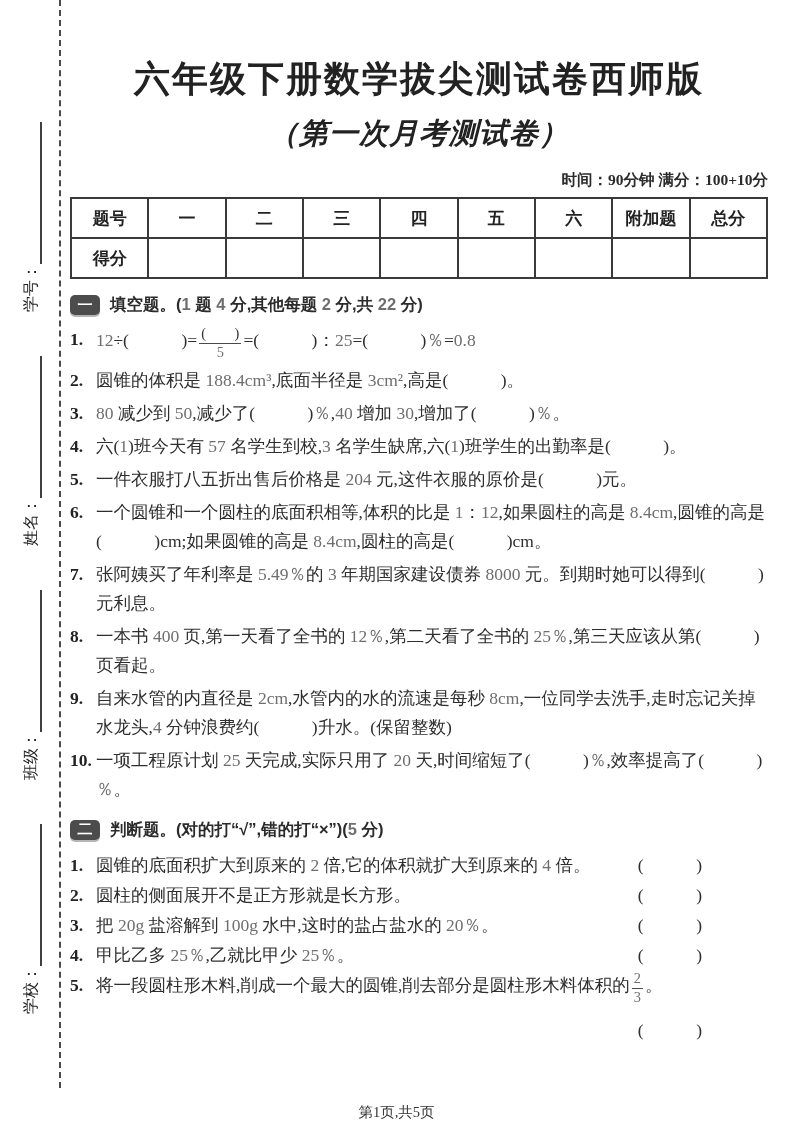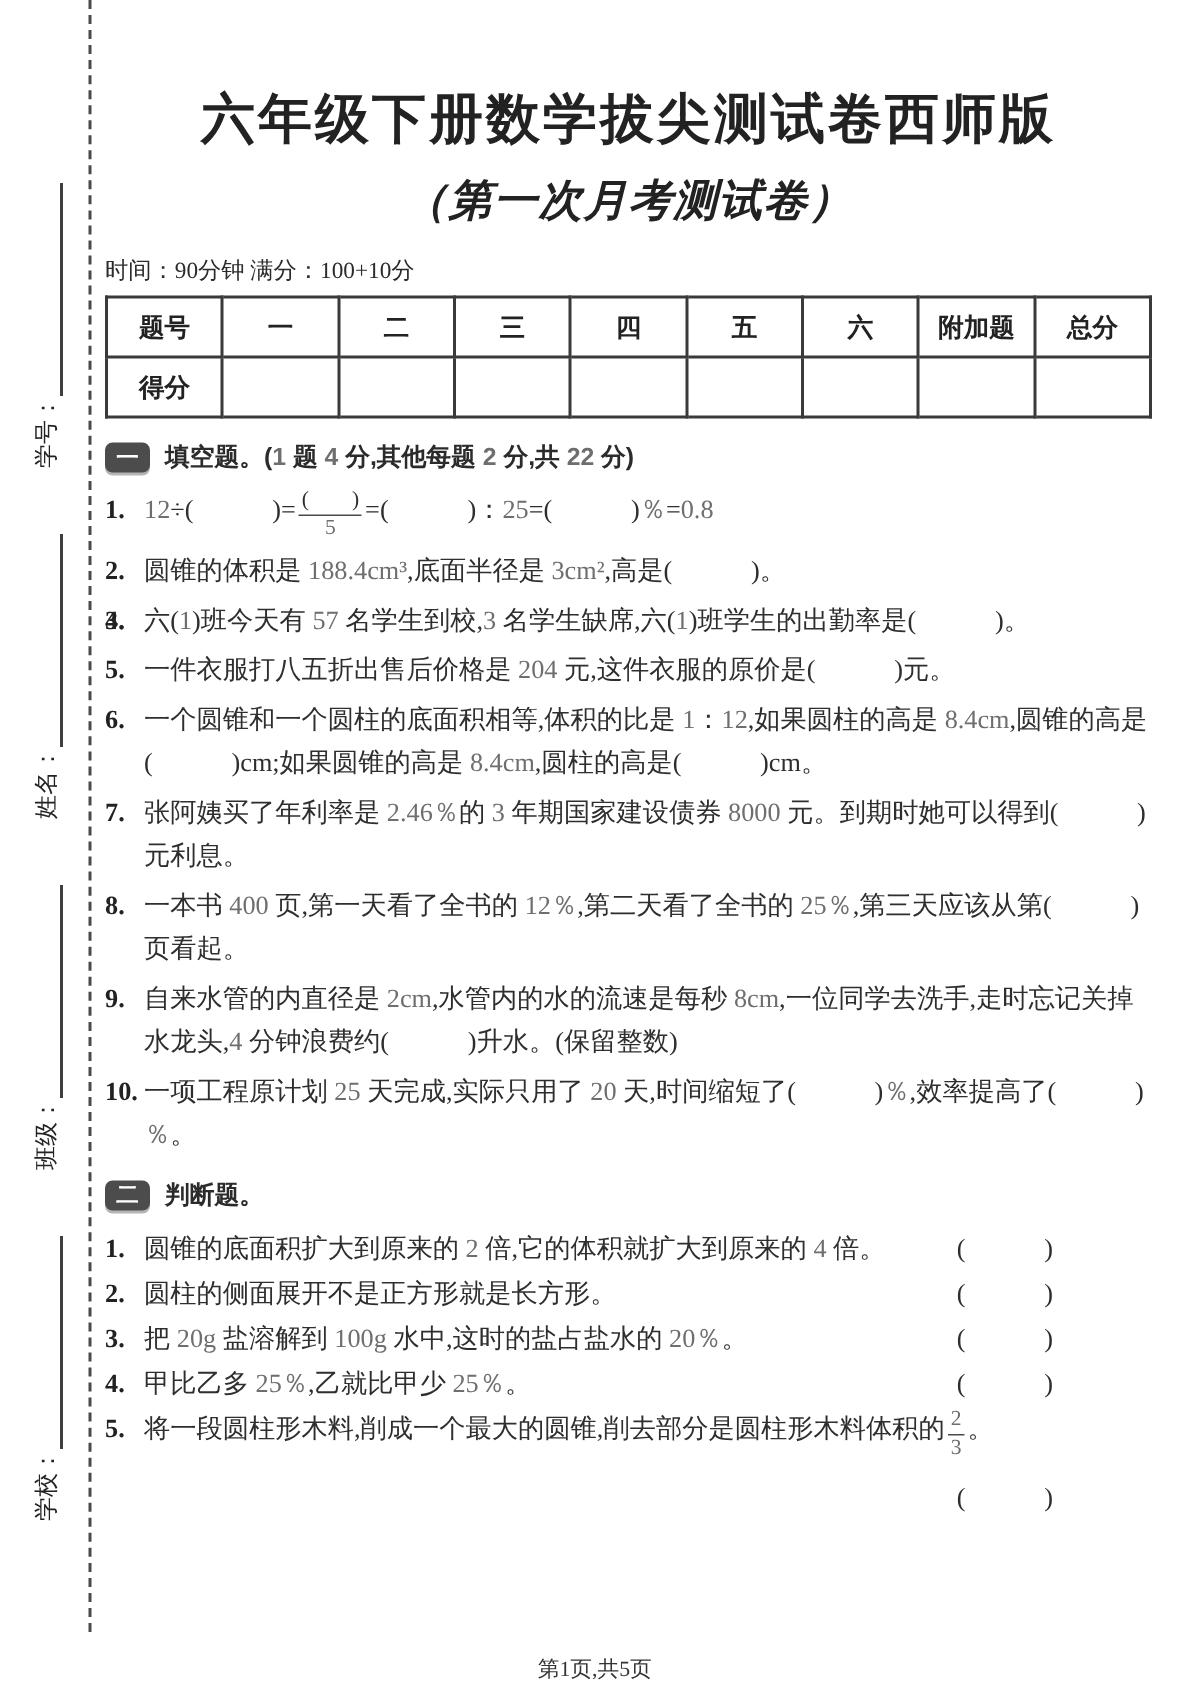--- a/index.html
+++ b/index.html
@@ -9,21 +9,21 @@
   .seal-line{position:absolute;left:59px;top:0;height:1088px;width:0;border-left:2px dashed #4a4a4a;}
   .seal{position:absolute;left:4px;top:1076px;width:1030px;height:54px;transform:rotate(-90deg);
         transform-origin:0 0;display:flex;align-items:center;gap:44px;padding-left:62px;
         box-sizing:border-box;font-size:16px;color:#222;}
   .seal-item{white-space:nowrap;display:inline-flex;align-items:flex-end;}
   .seal-blank{display:inline-block;width:142px;height:15px;border-bottom:2px solid #3f3f3f;}
   
   .main{position:absolute;left:70px;top:0;width:698px;margin-top:29px;}
   .title{margin:26px 0 0;text-align:center;font-size:36px;font-weight:bold;letter-spacing:2px;color:#222;}
   .subtitle{margin-top:10px;text-align:center;font-size:29px;font-weight:bold;letter-spacing:1px;color:#222;font-style:italic;}
-  .info{margin-top:16px;font-size:15.5px;color:#2b2b2b;}
+  .info{margin-top:16px;text-align:right;font-size:15.5px;color:#2b2b2b;font-weight:bold;}
   table.score{margin-top:6px;width:100%;border-collapse:collapse;table-layout:fixed;
         font-family:"Liberation Sans",sans-serif;padding-left:24px;}
   table.score th,table.score td{border:2px solid #3a3a3a;height:38px;text-align:center;
         font-size:17px;font-weight:bold;color:#222;padding:0;}
   .sec-head{margin-top:15px;display:flex;align-items:center;
         font-family:"Liberation Sans",sans-serif;font-size:16.5px;font-weight:bold;color:#2b2b2b;}
   .sec-badge{display:inline-flex;align-items:center;justify-content:center;width:30px;height:20px;
         background:#4c4c4c;color:#fff;border-radius:5px;font:bold 15px "Liberation Sans",sans-serif;
         margin-right:10px;box-shadow:0 2px 0 #b5b5b5;flex:0 0 auto;}
   .q-list{margin-top:9px;}
@@ -101,33 +101,34 @@
     </table>
 
     <div class="sec-head">
       <span class="sec-badge">一</span>
       <span>填空题。</span>
       <span>(<span class="num">1</span> 题 <span class="num">4</span> 分,其他每题 <span class="num">2</span> 分,共 <span class="num">22</span> 分)</span>
     </div>
     <div class="q-list" id="s1-questions">
         <div class="q-row"><span class="q-no">1.</span><span class="q-text"><span class="num">12</span>÷(　　　)=<span class="frac"><span class="fr-t">(　　)</span><span class="fr-b"><span class="num">5</span></span></span>=(　　　)：<span class="num">25</span>=(　　　)<span class="num">％</span>=<span class="num">0.8</span></span></div>
         <div class="q-row"><span class="q-no">2.</span><span class="q-text">圆锥的体积是 <span class="num">188.4cm³</span>,底面半径是 <span class="num">3cm²</span>,高是(　　　)。</span></div>
-        <div class="q-row"><span class="q-no">3.</span></div>
+        <div class="q-row"><span class="q-no">3.</span><span class="q-text"><span class="num">80</span> 减少到 <span class="num">50</span>,减少了(　　　)<span class="num">％</span>,<span class="num">40</span> 增加 <span class="num">30</span>,增加了(　　　)<span class="num">％</span>。</span></div>
         <div class="q-row"><span class="q-no">4.</span><span class="q-text">六(<span class="num">1</span>)班今天有 <span class="num">57</span> 名学生到校,<span class="num">3</span> 名学生缺席,六(<span class="num">1</span>)班学生的出勤率是(　　　)。</span></div>
         <div class="q-row"><span class="q-no">5.</span><span class="q-text">一件衣服打八五折出售后价格是 <span class="num">204</span> 元,这件衣服的原价是(　　　)元。</span></div>
         <div class="q-row"><span class="q-no">6.</span><span class="q-text">一个圆锥和一个圆柱的底面积相等,体积的比是 <span class="num">1</span>：<span class="num">12</span>,如果圆柱的高是 <span class="num">8.4cm</span>,圆锥的高是(　　　)cm;如果圆锥的高是 <span class="num">8.4cm</span>,圆柱的高是(　　　)cm。</span></div>
-        <div class="q-row"><span class="q-no">7.</span><span class="q-text">张阿姨买了年利率是 <span class="num">2.46</span><span class="num">％</span>的 <span class="num">3</span> 年期国家建设债券 <span class="num">8000</span> 元。到期时她可以得到(　　　)元利息。</span></div>
+        <div class="q-row"><span class="q-no">7.</span><span class="q-text">张阿姨买了年利率是 <span class="num">5.49</span><span class="num">％</span>的 <span class="num">3</span> 年期国家建设债券 <span class="num">8000</span> 元。到期时她可以得到(　　　)元利息。</span></div>
         <div class="q-row"><span class="q-no">8.</span><span class="q-text">一本书 <span class="num">400</span> 页,第一天看了全书的 <span class="num">12</span><span class="num">％</span>,第二天看了全书的 <span class="num">25</span><span class="num">％</span>,第三天应该从第(　　　)页看起。</span></div>
         <div class="q-row"><span class="q-no">9.</span><span class="q-text">自来水管的内直径是 <span class="num">2cm</span>,水管内的水的流速是每秒 <span class="num">8cm</span>,一位同学去洗手,走时忘记关掉水龙头,<span class="num">4</span> 分钟浪费约(　　　)升水。(保留整数)</span></div>
         <div class="q-row"><span class="q-no">10.</span><span class="q-text">一项工程原计划 <span class="num">25</span> 天完成,实际只用了 <span class="num">20</span> 天,时间缩短了(　　　)<span class="num">％</span>,效率提高了(　　　)<span class="num">％</span>。</span></div>
       </div>
 
     <div class="sec-head">
       <span class="sec-badge">二</span>
       <span>判断题。</span>
+      <span>(对的打“√”,错的打“×”)(<span class="num">5</span> 分)</span>
     </div>
     <div class="q-list" id="s2-questions">
         <div class="j-row">
           <span class="q-no">1.</span>
           <span class="j-text">圆锥的底面积扩大到原来的 <span class="num">2</span> 倍,它的体积就扩大到原来的 <span class="num">4</span> 倍。</span>
           <span class="j-bracket">(　　　)</span>
         </div>
         <div class="j-row">
           <span class="q-no">2.</span>
           <span class="j-text">圆柱的侧面展开不是正方形就是长方形。</span>

